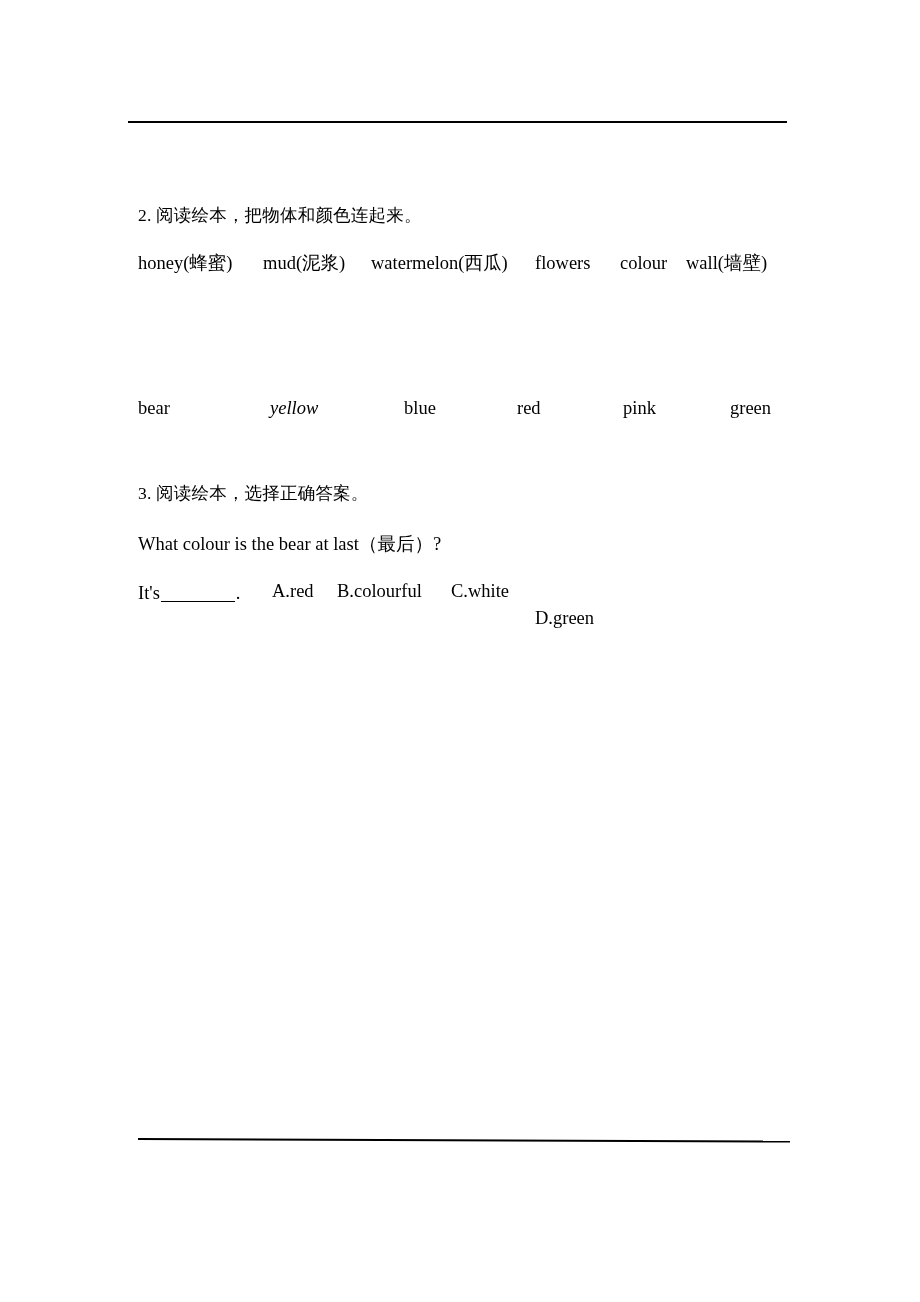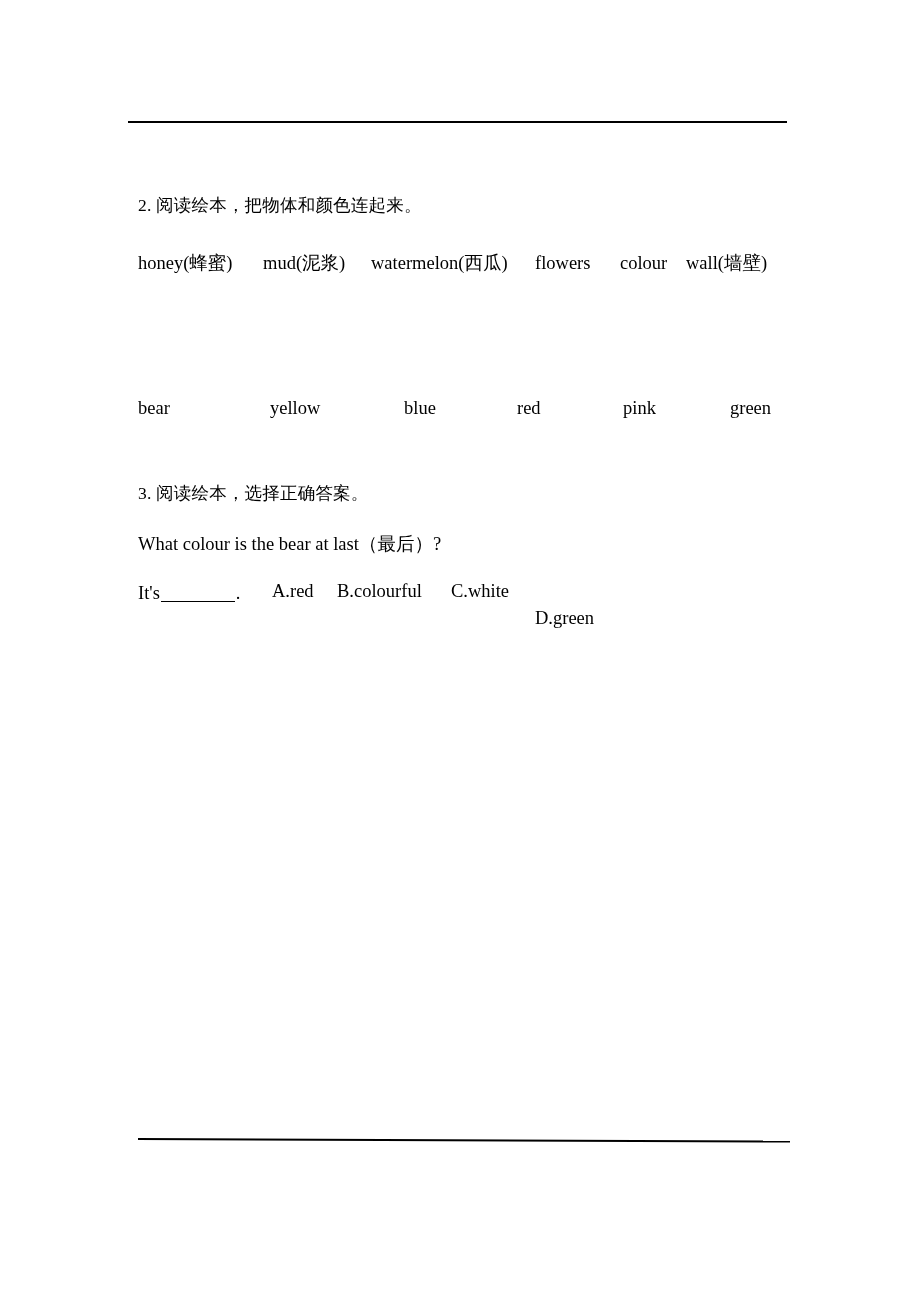--- a/index.html
+++ b/index.html
@@ -100,33 +100,33 @@
     height: 500px;
   }
 </style>
 </head>
 <body>
 
 <div class="page">
 
   <div class="rule-top"></div>
 
-  <div class="blk q-heading" style="left:138px; top:195px;">2. 阅读绘本，把物体和颜色连起来。</div>
+  <div class="blk q-heading" style="left:138px; top:205px;">2. 阅读绘本，把物体和颜色连起来。</div>
 
   <div class="token" style="left:138px; top:254px;">honey(蜂蜜)</div>
   <div class="token" style="left:263px; top:254px;">mud(泥浆)</div>
   <div class="token" style="left:371px; top:254px;">watermelon(西瓜)</div>
   <div class="token" style="left:535px; top:254px;">flowers</div>
   <div class="token" style="left:620px; top:254px;">colour</div>
   <div class="token" style="left:686px; top:254px;">wall(墙壁)</div>
 
   <div class="match-area"></div>
 
   <div class="token" style="left:138px; top:399px;">bear</div>
-  <div class="token" style="left:270px; top:399px;">yellow</div>
+  <div class="token" style="left:270px; top:399px;font-style:italic;">yellow</div>
   <div class="token" style="left:404px; top:399px;">blue</div>
   <div class="token" style="left:517px; top:399px;">red</div>
   <div class="token" style="left:623px; top:399px;">pink</div>
   <div class="token" style="left:730px; top:399px;">green</div>
 
   <div class="blk q-heading" style="left:138px; top:483px;">3. 阅读绘本，选择正确答案。</div>
 
   <div class="blk en-line" style="left:138px; top:533px;">What colour is the bear at last（最后）?</div>
 
   <div class="blk en-line" style="left:138px; top:582px;text-align:center;"><span>It's</span><span class="blank-underline"></span><span>.</span></div>

